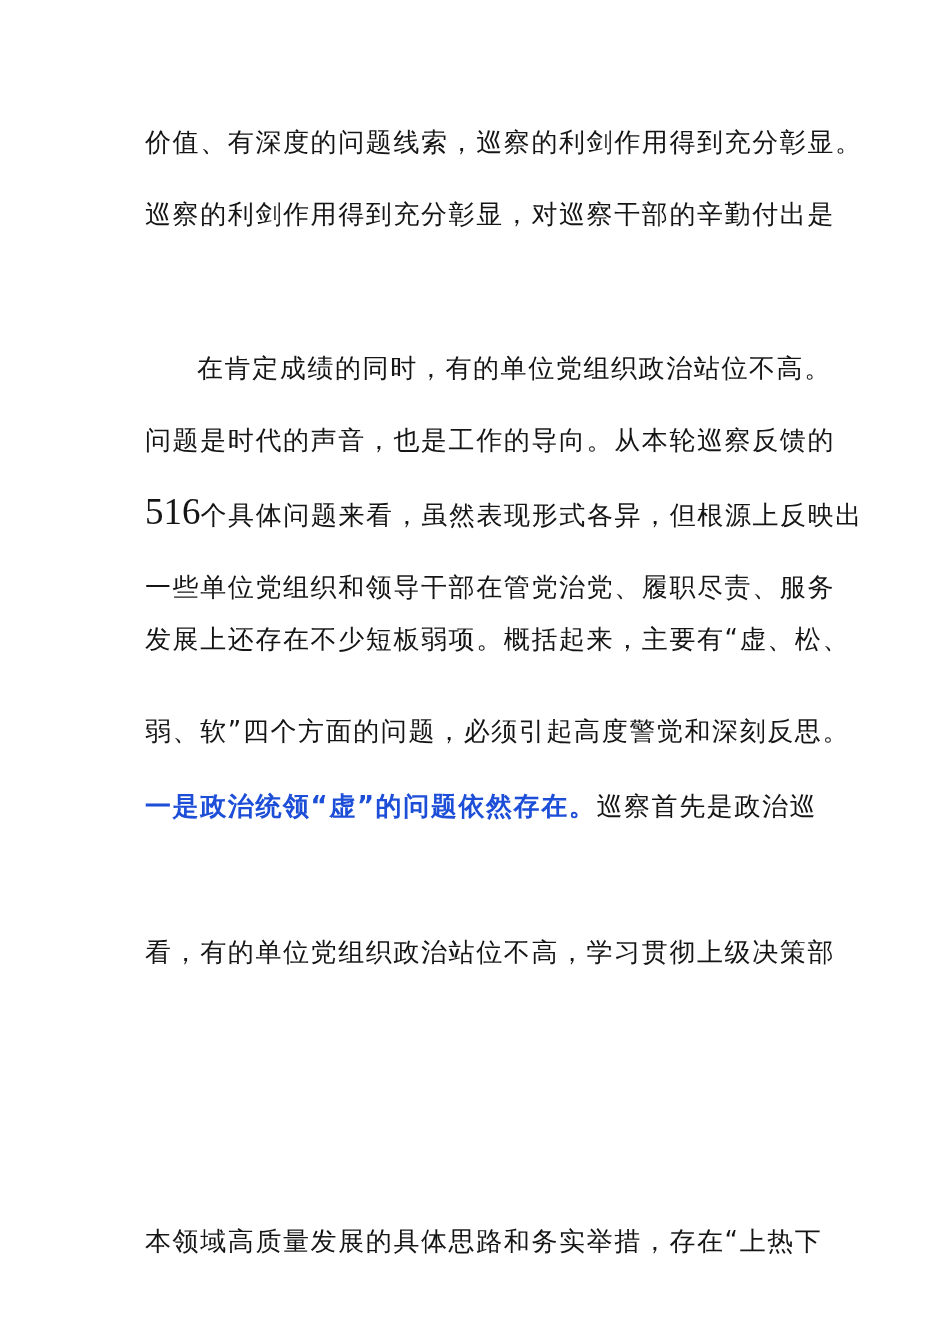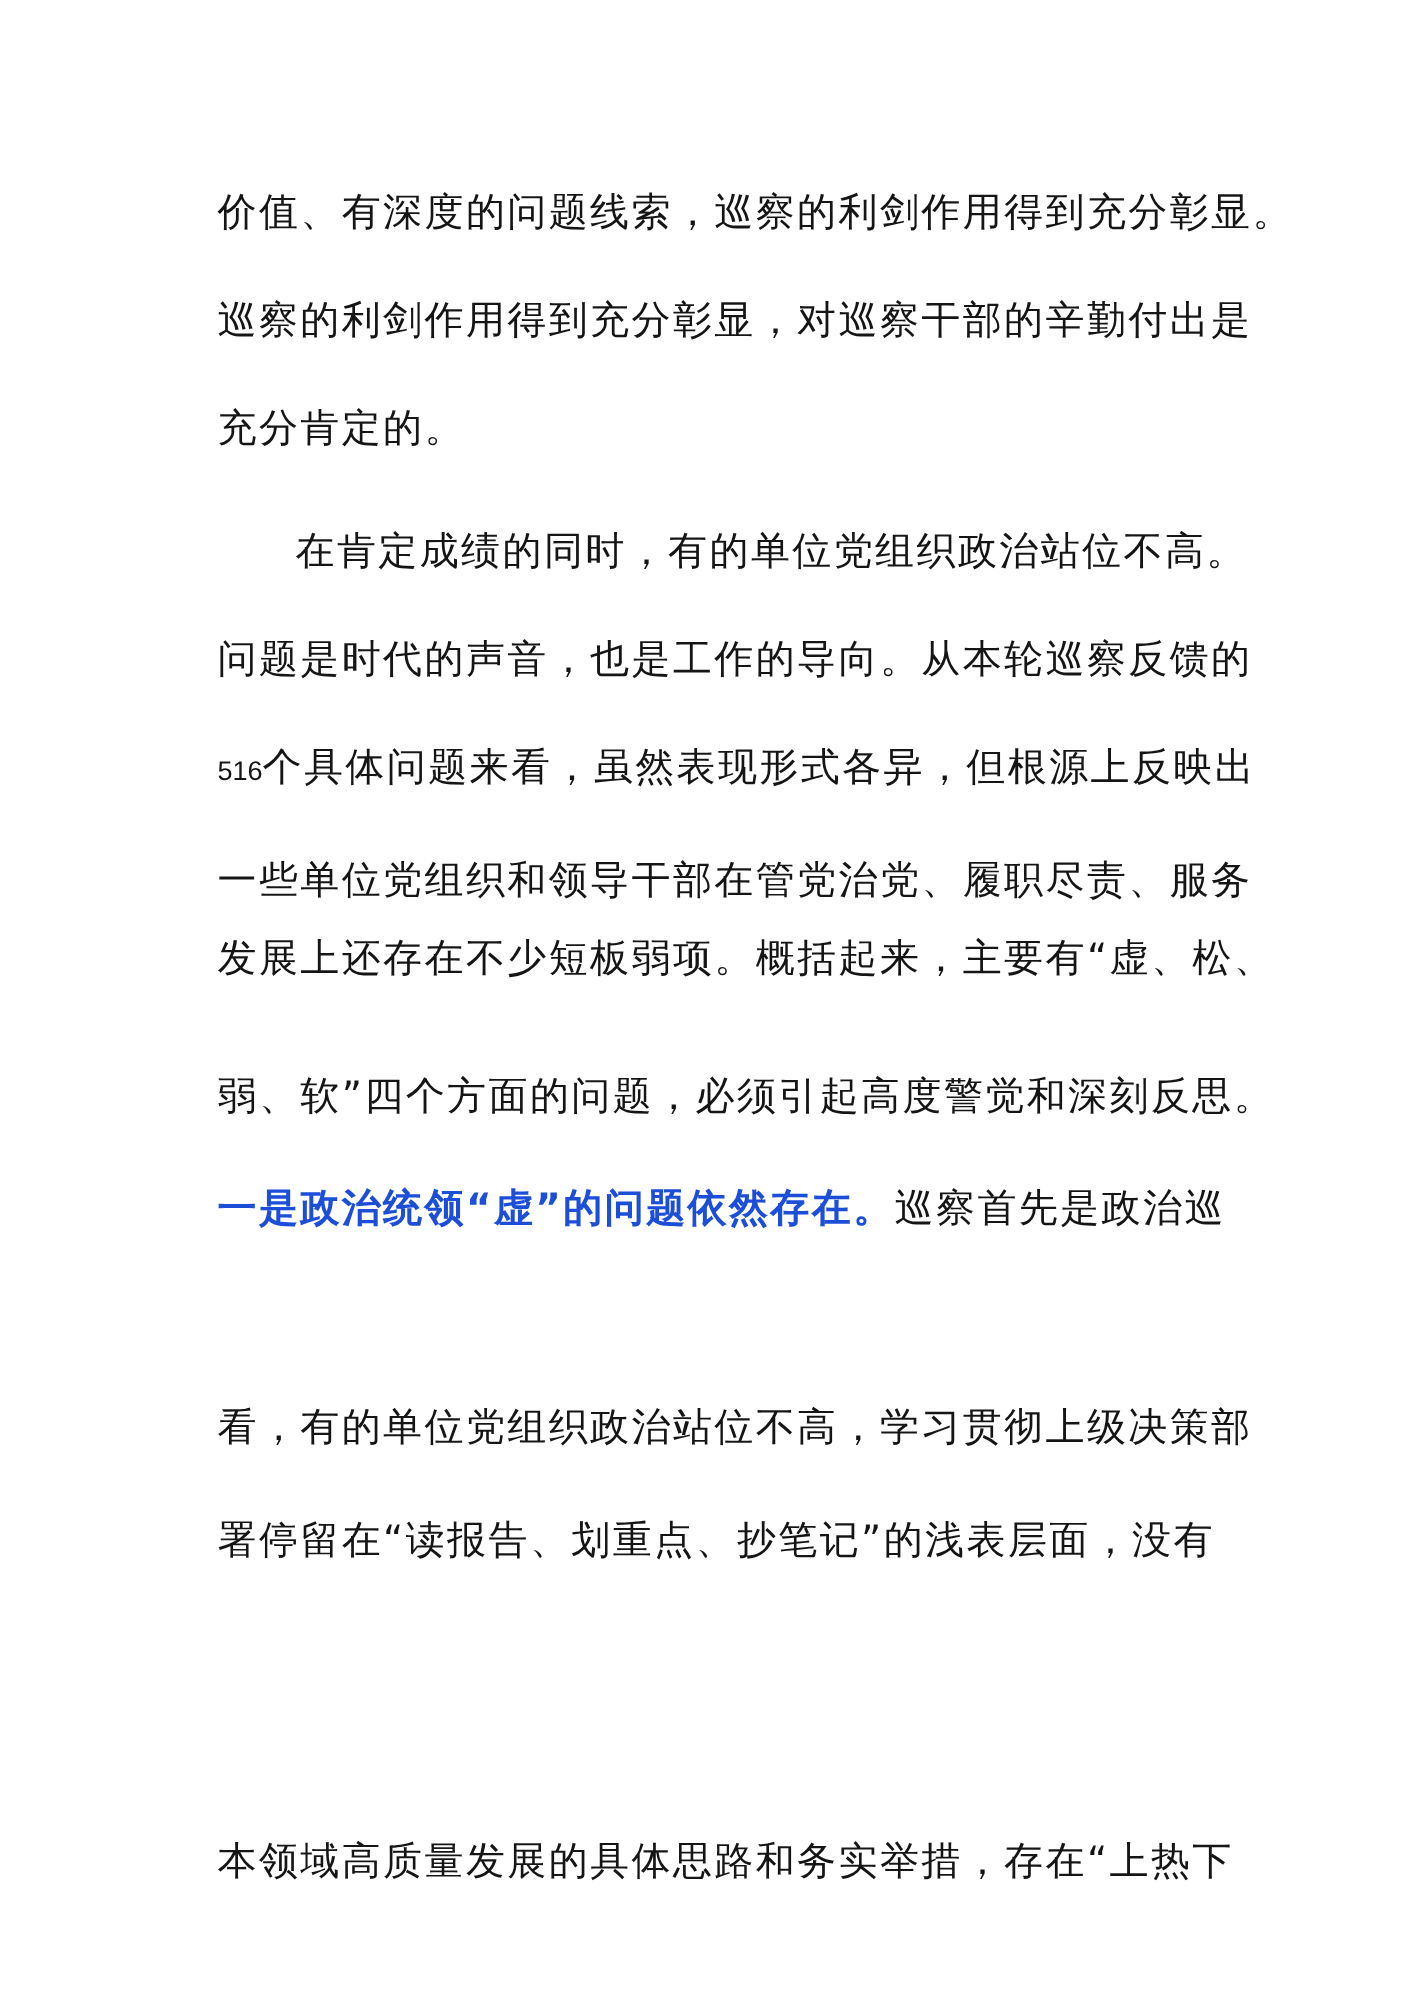--- a/index.html
+++ b/index.html
@@ -39,41 +39,38 @@
     }
     .line.indent {
       left: 197px;
       width: 613px;
     }
     .bold {
       font-weight: bold;
       color: #1d4ed8;
     }
     .num {
-      font-family: Liberation Sans, sans-serif;
-      font-size: 18px;
+      font-family: Liberation Serif, serif;
+      font-size: 37px;
       letter-spacing: 0;
     }
   </style>
 </head>
 <body>
 
 <div class="page">
 
   <div class="line justify" style="top:122px;">
     <span>价值、有深度的问题线索，巡察的利剑作用得到充分彰显。</span>
   </div>
 
   <div class="line justify" style="top:194px;">
     <span>巡察的利剑作用得到充分彰显，对巡察干部的辛勤付出是</span>
   </div>
 
-  <div class="line" style="top:266px;">
-    <span>充分肯定的。</span>
-  </div>
 
   <div class="line justify indent" style="top:348px;">
     <span>在肯定成绩的同时，有的单位党组织政治站位不高。</span>
   </div>
 
   <div class="line" style="top:420px;">
     <span>问题是时代的声音，也是工作的导向。从本轮巡察反馈的</span>
   </div>
 
   <div class="line justify" style="top:492px;">
@@ -94,22 +91,19 @@
 
   <div class="line" style="top:786px;">
     <span class="bold">一是政治统领“虚”的问题依然存在。</span><span>巡察首先是政治巡</span>
   </div>
 
 
   <div class="line" style="top:932px;">
     <span>看，有的单位党组织政治站位不高，学习贯彻上级决策部</span>
   </div>
 
-  <div class="line" style="top:1007px;">
-    <span>署停留在“读报告、划重点、抄笔记”的浅表层面，没有</span>
-  </div>
 
 
   <div class="line" style="top:1221px;">
     <span>本领域高质量发展的具体思路和务实举措，存在“上热下</span>
   </div>
 
 </div>
 
 </body></html>

